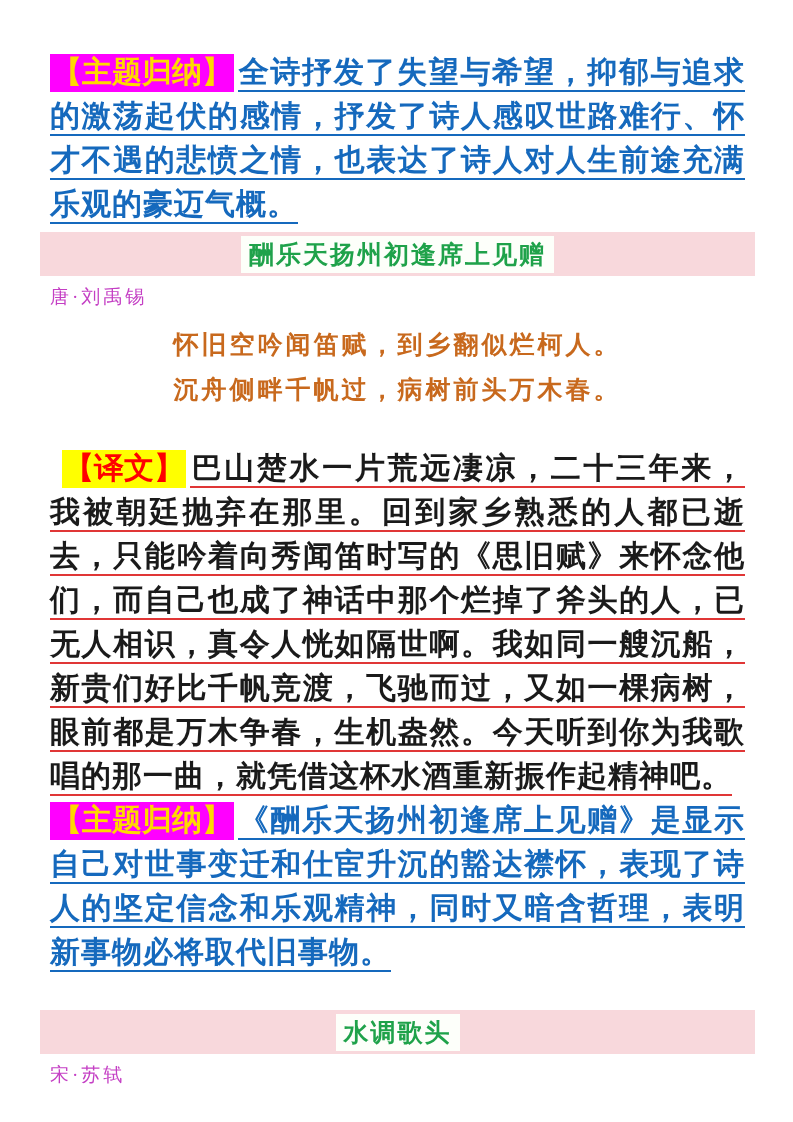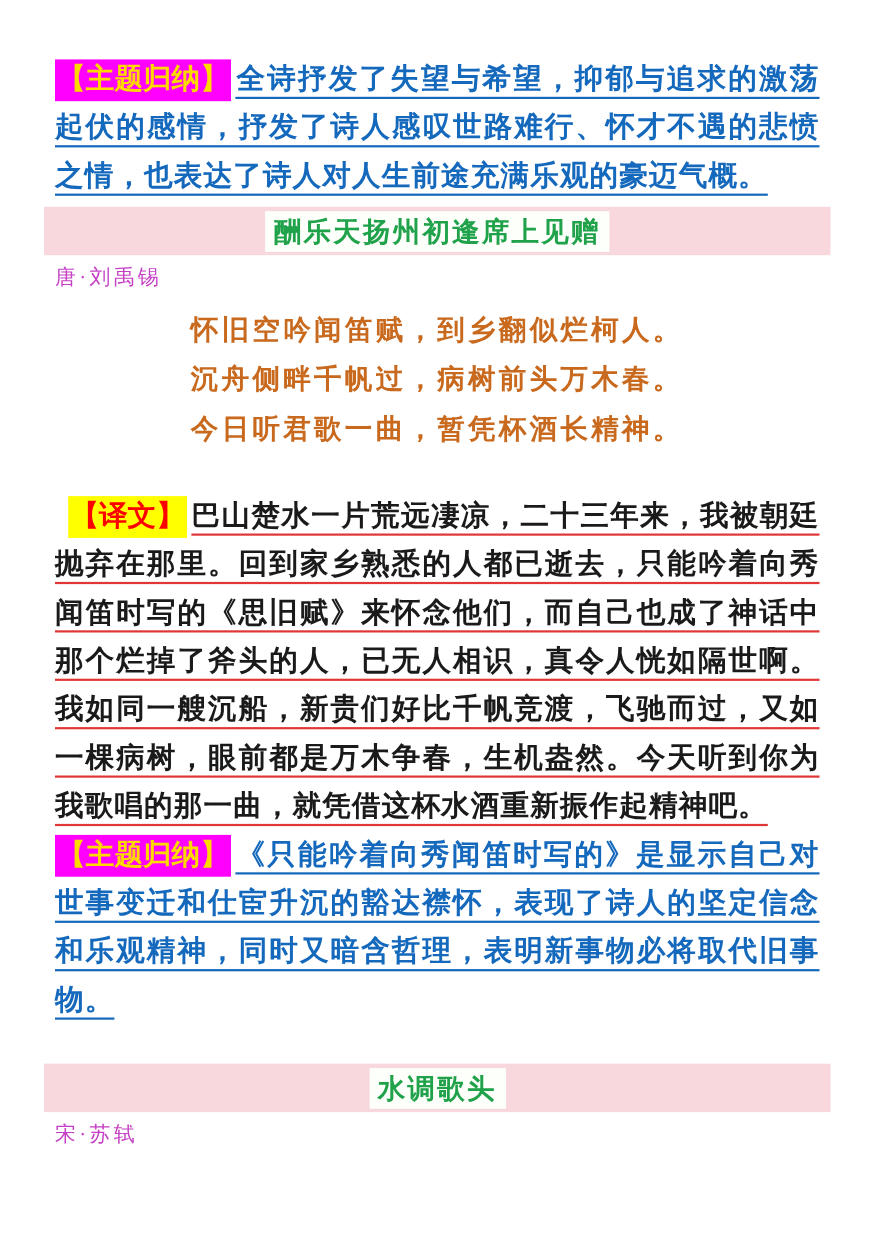--- a/index.html
+++ b/index.html
@@ -22,21 +22,21 @@
     width: 793px; height: 1122px;
     background: var(--page-bg);
     overflow: hidden;
     font-family: "Liberation Serif", "DejaVu Serif", serif;
   }
   .page {
     width: 793px; height: 1122px;
     padding: 50px 48px 0 50px;
   }
   .para {
-    font-size: 26px;
+    font-size: 30px;
     font-weight: bold;
     line-height: 44px;
     text-align: justify;
     letter-spacing: 1px;
   }
   .inline-label {
     display: inline-block;
     padding: 1px 2px 3px 2px;
     line-height: 34px;
     letter-spacing: 0;
@@ -115,29 +115,28 @@
 
   <div class="banner">
     <span class="banner-title">酬乐天扬州初逢席上见赠</span>
   </div>
 
   <div class="author-line">唐·刘禹锡</div>
 
   <div class="poem-block">
     <div class="poem-line">怀旧空吟闻笛赋，到乡翻似烂柯人。</div>
     <div class="poem-line">沉舟侧畔千帆过，病树前头万木春。</div>
-    <div class="poem-line">今日听君歌一曲，暂凭杯酒长精神。</div>
   </div>
 
   <p class="para translation-para">
     <span class="inline-label label-yellow">【译文】</span><span class="black-body">巴山楚水一片荒远凄凉，二十三年来，我被朝廷抛弃在那里。回到家乡熟悉的人都已逝去，只能吟着向秀闻笛时写的《思旧赋》来怀念他们，而自己也成了神话中那个烂掉了斧头的人，已无人相识，真令人恍如隔世啊。我如同一艘沉船，新贵们好比千帆竞渡，飞驰而过，又如一棵病树，眼前都是万木争春，生机盎然。今天听到你为我歌唱的那一曲，就凭借这杯水酒重新振作起精神吧。</span>
   </p>
 
   <p class="para theme2-para">
-    <span class="inline-label label-magenta">【主题归纳】</span><span class="blue-body">《只能吟着向秀闻笛时写的》是显示自己对世事变迁和仕宦升沉的豁达襟怀，表现了诗人的坚定信念和乐观精神，同时又暗含哲理，表明新事物必将取代旧事物。</span>
+    <span class="inline-label label-magenta">【主题归纳】</span><span class="blue-body">《酬乐天扬州初逢席上见赠》是显示自己对世事变迁和仕宦升沉的豁达襟怀，表现了诗人的坚定信念和乐观精神，同时又暗含哲理，表明新事物必将取代旧事物。</span>
   </p>
 
   <div class="banner banner-2">
     <span class="banner-title">水调歌头</span>
   </div>
 
   <div class="author-line">宋·苏轼</div>
 
 </div>
 

